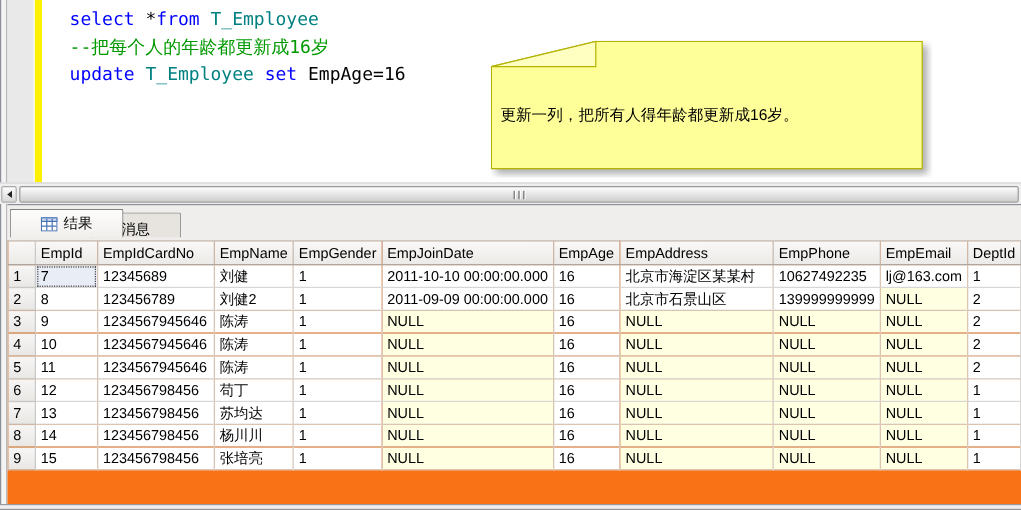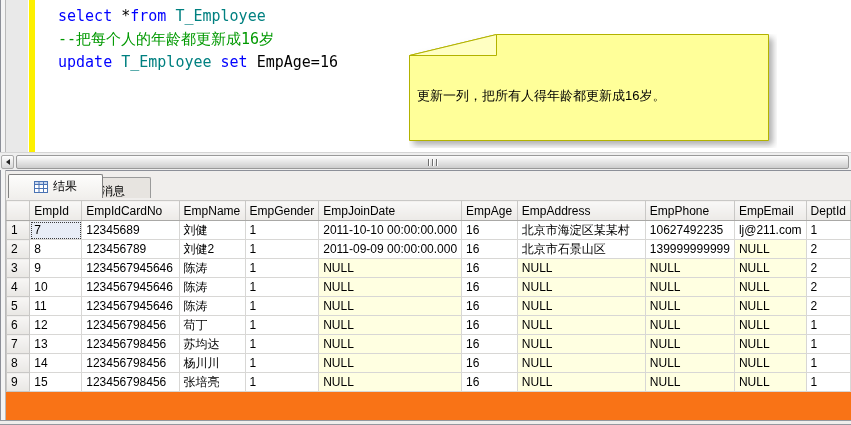--- a/index.html
+++ b/index.html
@@ -151,21 +151,21 @@
             <tr>
               <th>1</th>
               <td class="selected">7</td>
               <td>12345689</td>
               <td>刘健</td>
               <td>1</td>
               <td>2011-10-10 00:00:00.000</td>
               <td>16</td>
               <td>北京市海淀区某某村</td>
               <td>10627492235</td>
-              <td>lj@211.com</td>
+              <td>lj@163.com</td>
               <td>1</td>
             </tr>
             <tr>
               <th>2</th>
               <td>8</td>
               <td>123456789</td>
               <td>刘健2</td>
               <td>1</td>
               <td>2011-09-09 00:00:00.000</td>
               <td>16</td>

